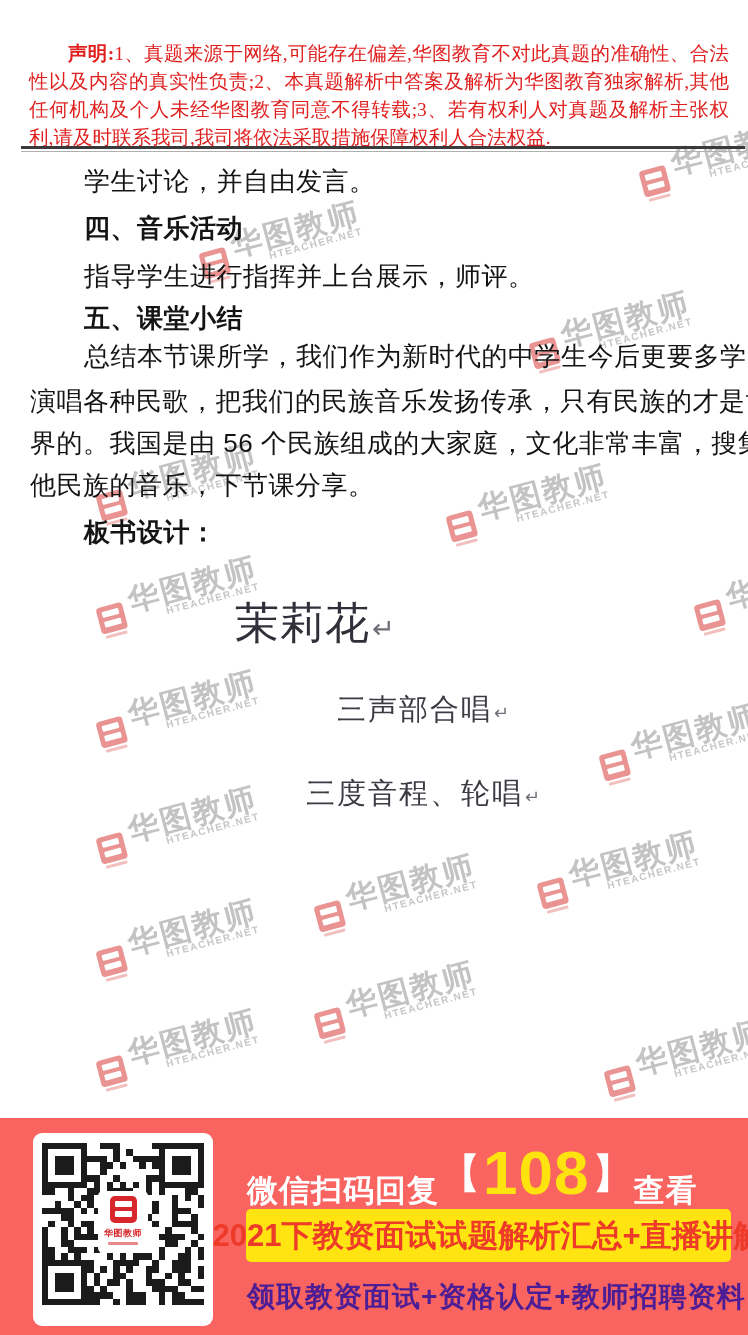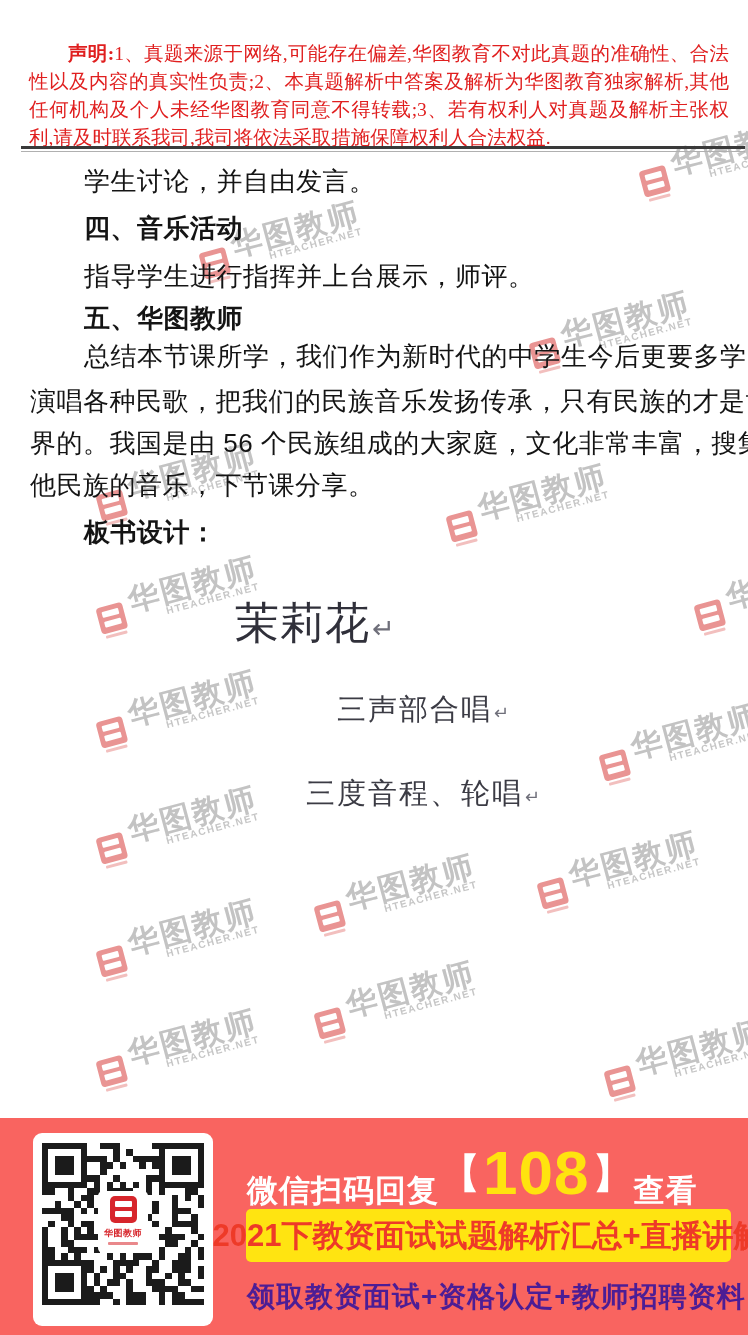--- a/index.html
+++ b/index.html
@@ -284,21 +284,21 @@
       </div>
     </div>
 
   <p class="disclaimer"><b>声明:</b><span>1、真题来源于网络,可能存在偏差,华图教育不对此真题的准确性、合法性以及内容的真实性负责;2、本真题解析中答案及解析为华图教育独家解析,其他任何机构及个人未经华图教育同意不得转载;3、若有权利人对真题及解析主张权利,请及时联系我司,我司将依法采取措施保障权利人合法权益.</span></p>
   <div class="rule"></div>
 
   <div id="doc-lines">
       <div class="doc-line" style="left: 84px; top: 166px;">学生讨论，并自由发言。</div>
       <div class="doc-line bold" style="left: 84px; top: 213px;">四、音乐活动</div>
       <div class="doc-line" style="left: 84px; top: 261px;">指导学生进行指挥并上台展示，师评。</div>
-      <div class="doc-line bold" style="left: 84px; top: 303px;">五、华图教师</div>
+      <div class="doc-line bold" style="left: 84px; top: 303px;">五、课堂小结</div>
       <div class="doc-line" style="left: 84px; top: 341px;">总结本节课所学，我们作为新时代的中学生今后更要多学习</div>
       <div class="doc-line" style="left: 30px; top: 386px;">演唱各种民歌，把我们的民族音乐发扬传承，只有民族的才是世</div>
       <div class="doc-line" style="left: 30px; top: 428px;">界的。我国是由 56 个民族组成的大家庭，文化非常丰富，搜集其</div>
       <div class="doc-line" style="left: 30px; top: 470px;">他民族的音乐，下节课分享。</div>
       <div class="doc-line bold" style="left: 84px; top: 517px;">板书设计：</div>
     </div>
 
   <div class="board-title"><span>茉莉花</span><span class="ret">↵</span></div>
   <div class="board-line board-line1"><span>三声部合唱</span><span class="ret">↵</span></div>
   <div class="board-line board-line2"><span>三度音程、轮唱</span><span class="ret">↵</span></div>

